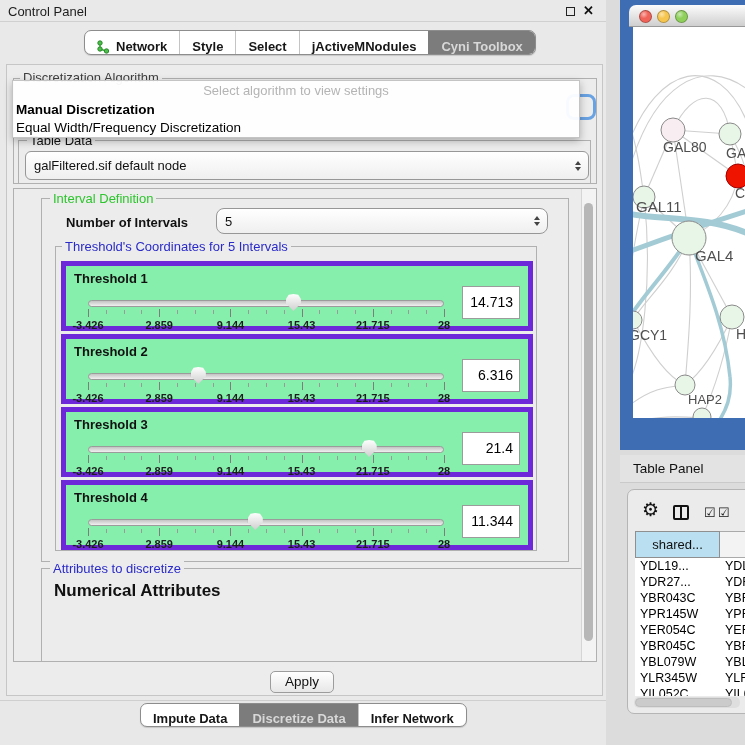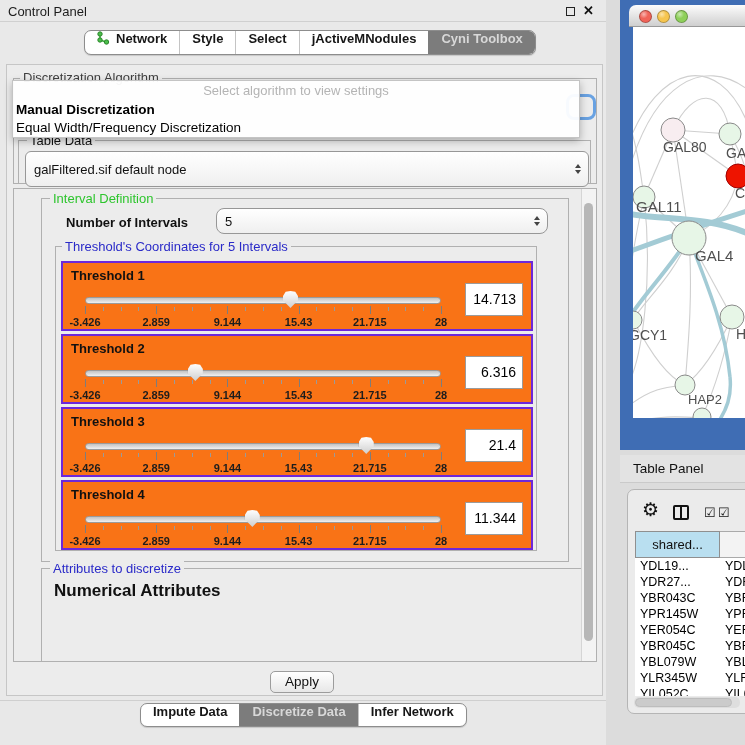--- a/index.html
+++ b/index.html
@@ -8,21 +8,21 @@
         font-family:"Liberation Sans",sans-serif;-webkit-font-smoothing:antialiased;}
   
   #cp{position:absolute;left:0;top:0;width:606px;height:745px;background:#e9e9e9;}
   .cp-titlebar{position:absolute;left:0;top:0;width:100%;height:22px;border-bottom:1px solid #d0d0d0;}
   .cp-title{position:absolute;left:8px;top:4px;font-size:13px;color:#1c1c1c;}
   .float-ic{position:absolute;left:566px;top:7px;width:9px;height:9px;border:1.5px solid #222;background:transparent;}
   .close-ic{position:absolute;left:583px;top:3px;font-size:13px;font-weight:bold;color:#111;}
   .segbar{position:absolute;display:flex;background:#fff;border:1px solid #8d8d8d;border-radius:7px;overflow:hidden;box-shadow:0 1px 1px rgba(0,0,0,.15);}
   #tabs-top{left:84px;top:30px;height:25px;}
   #tabs-bottom{left:140px;top:703px;height:24px;}
-  .seg{display:flex;align-items:flex-start;padding:0 12px;font-size:13px;font-weight:600;color:#161616;border-left:1px solid #c4c4c4;white-space:nowrap;cursor:default;}
+  .seg{display:flex;align-items:flex-end;padding:0 12px;font-size:13px;font-weight:600;color:#161616;border-left:1px solid #c4c4c4;white-space:nowrap;cursor:default;}
   .seg:first-child{border-left:none;}
   .seg.sel{background:#7c7c7c;color:#d8d8d8;border-left-color:#7c7c7c;}
   .tab-icon{margin-right:6px;display:inline-block;width:13px;height:14px;}
   #cp-outer{position:absolute;left:6px;top:64px;width:597px;height:632px;background:#ececec;border:1px solid #c6c6c6;}
   .tgroup{position:absolute;border:1px solid #b0b0b0;}
   .tlabel{position:absolute;font-size:13px;padding:0 3px;background:#ececec;white-space:nowrap;}
   
   #algo-box{left:13px;top:78px;width:584px;height:106px;}
   #algo-label{position:absolute;left:20px;top:70px;font-size:13px;color:#3f3f3f;z-index:1;background:#ececec;padding:0 3px;}
   #combo-ring{position:absolute;left:566px;top:94px;width:30px;height:26px;border:3px solid #69a2e2;border-radius:8px;background:#ececec;z-index:4;}
@@ -32,32 +32,32 @@
   .popup-opt{height:18px;line-height:18px;padding-left:3px;font-size:13.5px;color:#000;white-space:nowrap;}
   .popup-opt.b{font-weight:bold;}
   #td-box{left:18px;top:140px;width:573px;height:44px;}
   #td-label{left:8px;top:-8px;color:#111;}
   .combo{position:absolute;background:linear-gradient(#ffffff,#efefef);border:1px solid #979797;border-radius:6px;
          font-size:13px;color:#111;display:flex;align-items:center;padding-left:8px;}
   .spin{position:absolute;right:7px;top:50%;transform:translateY(-50%);display:flex;flex-direction:column;gap:2px;}
   .spin i{display:block;width:0;height:0;border-left:3.5px solid transparent;border-right:3.5px solid transparent;}
   .spin .up{border-bottom:4px solid #444;}
   .spin .dn{border-top:4px solid #444;}
-  #td-combo{left:25px;top:151px;width:564px;height:36px;}
+  #td-combo{left:25px;top:151px;width:564px;height:29px;}
   
   #main-box{position:absolute;left:13px;top:188px;width:584px;height:474px;background:#ececec;border:1px solid #b0b0b0;overflow:hidden;}
   .vscroll{position:absolute;right:0;top:0;width:15px;height:100%;background:#f3f3f3;border-left:1px solid #d5d5d5;}
   .vthumb{position:absolute;right:3px;top:14px;width:9px;height:438px;background:#b7b7b7;border-radius:5px;}
   #ivl-group{left:27px;top:9px;width:528px;height:364px;}
   #ivl-label{left:8px;top:-8px;}
   #noi-label{position:absolute;left:24px;top:16px;font-size:13px;font-weight:bold;color:#111;}
   #noi-combo{left:174px;top:9px;width:332px;height:26px;border-radius:8px;}
   #thr-group{left:13px;top:47px;width:482px;height:305px;}
   #thr-label{left:6px;top:-8px;}
-  .thr-panel{position:absolute;left:5px;width:472px;height:70px;border:2px solid #6d28d9;background:#f97316;}
+  .thr-panel{position:absolute;left:5px;width:472px;height:70px;border:5px solid #6d28d9;background:#86efac;}
   .thr-name{position:absolute;left:8px;top:5px;font-size:13px;font-weight:bold;color:#111;}
   .slider-zone{position:absolute;left:22px;top:28px;width:356px;height:40px;text-align:right;}
   .track{position:absolute;left:0;right:0;top:6px;height:7px;border:1px solid #9b9b9b;border-radius:4px;
          background:linear-gradient(180deg,#c3c3c3,#f0f0f0);}
   .thumb{position:absolute;top:0;width:15px;height:17px;background:linear-gradient(180deg,#fefefe,#cfcfcf);
          clip-path:polygon(0% 30%,18% 4%,50% 0%,82% 4%,100% 30%,100% 55%,50% 100%,0% 55%);
          filter:drop-shadow(0 0 .8px #777) drop-shadow(0 1px 1px rgba(0,0,0,.25));}
   .tickrow{position:absolute;left:0;right:0;top:15px;height:9px;}
   .tick{position:absolute;top:1px;width:1px;height:4px;background:#9a9a9a;}
   .tick.major{height:8px;top:0;background:#7d7d7d;}

